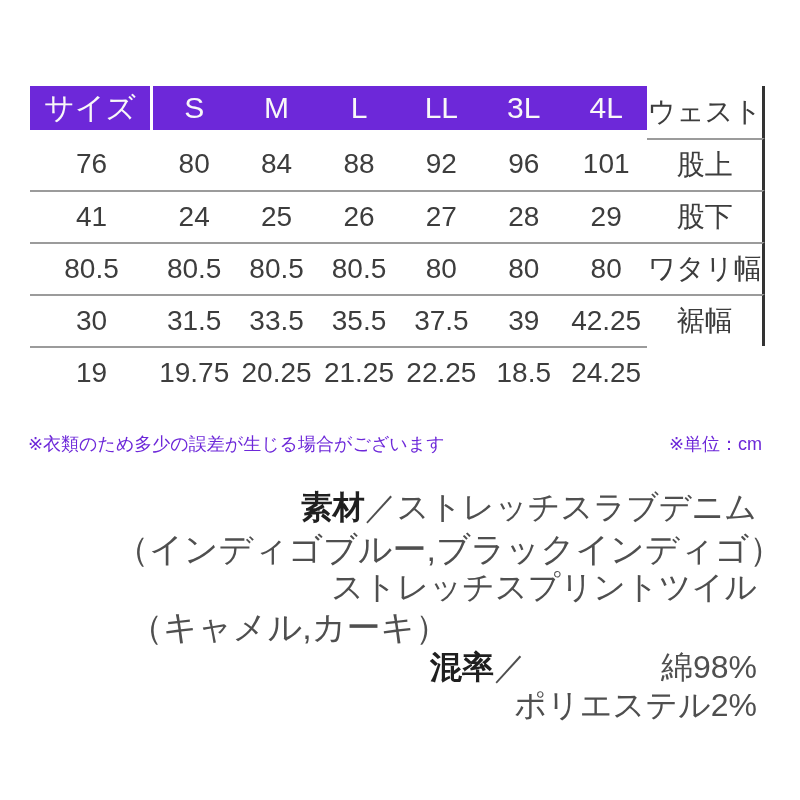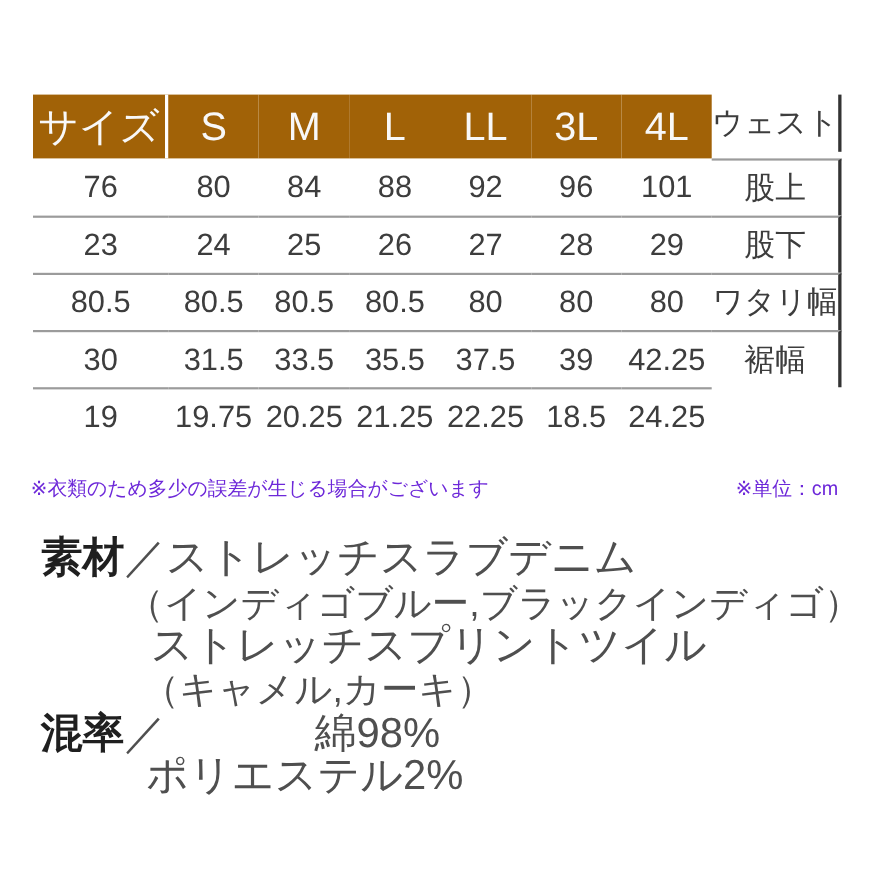--- a/index.html
+++ b/index.html
@@ -28,24 +28,24 @@
     grid-template-columns: 123px repeat(7, 1fr);
   }
   .cell {
     box-sizing: border-box;
     display: flex;
     align-items: center;
     justify-content: center;
     white-space: nowrap;
   }
   .header-cell {
-    height: 58px;
-    background: #a16207;
+    height: 44px;
+    background: #6d28d9;
     color: #f8f8f8;
-    font-size: 36px;
+    font-size: 30px;
   }
   .header-cell.label-col {
     border-right: 3px solid #ffffff;
   }
   .body-cell {
     height: 52px;
     color: #3d3d3d;
     font-size: 28px;
   }
   .body-cell.label-col {
@@ -71,21 +71,21 @@
   .materials {
     position: absolute;
     left: 37px;
     top: 490px;
     width: 720px;
     color: #4f4f4f;
   }
   .ml {
     white-space: nowrap;
   }
-  .ml-big { font-size: 38px; line-height: 34px; }
+  .ml-big { font-size: 32px; line-height: 34px; text-align: right; }
   .ml-small { font-size: 34px; line-height: 30px; }
   .ml-bold-label {
     font-weight: bold;
     color: #1f1f1f;
   }
   .ml-line2 { margin-top: 10px; padding-left: 78px; }
   .ml-line3 { margin-top: 6px;  padding-left: 100px; }
   .ml-line4 { margin-top: 8px;  padding-left: 92px; }
   .ml-line5 { margin-top: 8px; }
   .ml-line6 { margin-top: 4px;  padding-left: 96px; }
@@ -106,21 +106,21 @@
       <div class="cell header-cell">4L</div>
       <div class="cell body-cell label-col">ウェスト</div>
       <div class="cell body-cell">76</div>
       <div class="cell body-cell">80</div>
       <div class="cell body-cell">84</div>
       <div class="cell body-cell">88</div>
       <div class="cell body-cell">92</div>
       <div class="cell body-cell">96</div>
       <div class="cell body-cell">101</div>
       <div class="cell body-cell label-col sep">股上</div>
-      <div class="cell body-cell sep">23</div>
+      <div class="cell body-cell sep">41</div>
       <div class="cell body-cell sep">24</div>
       <div class="cell body-cell sep">25</div>
       <div class="cell body-cell sep">26</div>
       <div class="cell body-cell sep">27</div>
       <div class="cell body-cell sep">28</div>
       <div class="cell body-cell sep">29</div>
       <div class="cell body-cell label-col sep">股下</div>
       <div class="cell body-cell sep">80.5</div>
       <div class="cell body-cell sep">80.5</div>
       <div class="cell body-cell sep">80.5</div>

